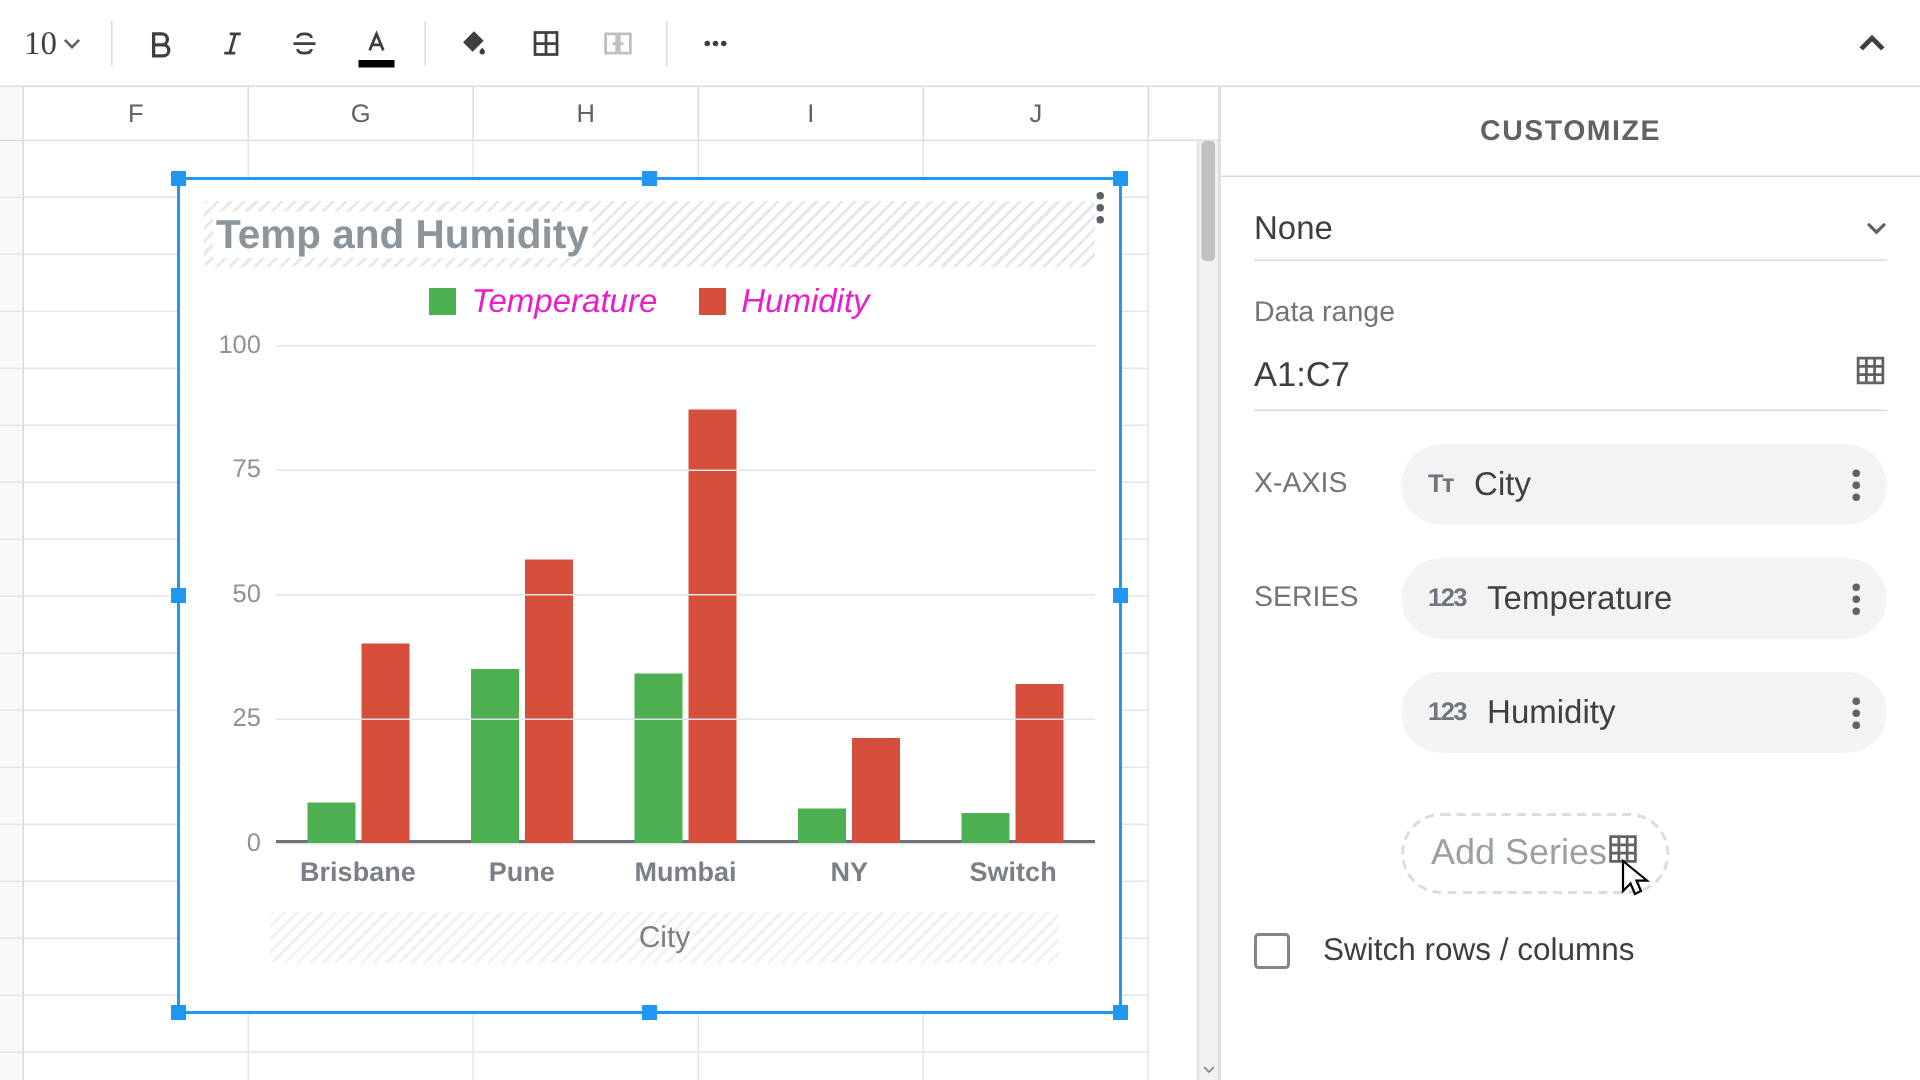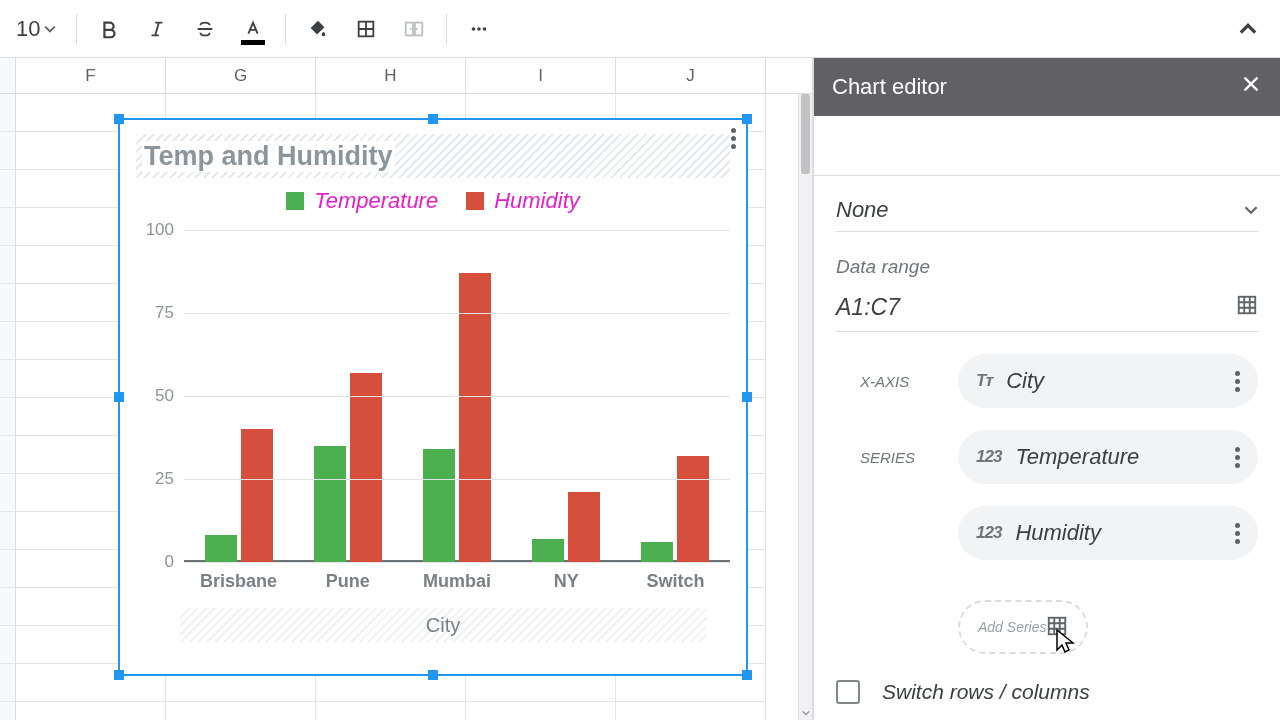--- a/index.html
+++ b/index.html
@@ -23,20 +23,21 @@
     color:#3c4043;
   }
   
   .toolbar {
     height:58px;
     border-bottom:1px solid var(--border-grey);
     display:flex; align-items:center;
     padding:0 6px;
     gap:4px;
     flex:0 0 auto;
+    font-family:Liberation Serif, serif;
   }
   .fontsize {
     display:flex; align-items:center; gap:4px;
     padding:4px 10px; border-radius:4px;
     color:#3c4043; font-size:22px;
   }
   .fontsize svg { color:#5f6368; }
   .sep { width:1px; height:30px; background:var(--border-grey); margin:0 6px;}
   .tb-btn {
     width:44px; height:44px;
@@ -203,52 +204,51 @@
     position:relative; cursor:pointer;
   }
   .tabs .tab.active { color:#3c4043; }
   .tabs .tab.active::after {
     content:""; position:absolute; left:0; right:0; bottom:-1px; height:4px; background:#1a73e8;
     width:50%; left:25%;
   }
   .panel-body {
     flex:1; overflow:auto;
     padding:12px 22px 0 22px;
-    font-style:italic;
   }
   .select {
     height:44px; border-bottom:1px solid var(--border-grey);
     display:flex; align-items:center; font-size:22px; color:#3c4043;
     cursor:pointer;
   }
   .select svg { margin-left:auto; color:#5f6368; }
   .section-label { color:#6f757a; font-size:19px; margin-top:24px; }
   .data-range {
     display:flex; align-items:center;
     border-bottom:1px solid var(--border-grey);
     height:48px; margin-top:6px; font-size:23px;
   }
   .data-range .icon-btn { margin-left:auto; cursor:pointer; color:#5f6368; }
   .axis-row {
     display:flex; align-items:center;
     margin-top:22px; gap:18px;
   }
-  .axis-row .lbl { width:80px; color:#6f757a; font-size:15px;margin-left:24px; }
+  .axis-row .lbl { width:80px; color:#6f757a; font-size:19px; }
   .chip {
     flex:1; height:54px; background:var(--chip-bg); border-radius:30px;
     display:flex; align-items:center; padding:0 18px;
     font-size:22px; color:#3c4043;
   }
   .chip .pre { font-size:17px; color:#6f757a; margin-right:14px; font-weight:600; letter-spacing:-1px; }
   .chip .dots { margin-left:auto; cursor:pointer; }
   .add-series {
     margin-top:18px;
     height:54px; border:2px dashed var(--border-grey); border-radius:30px;
     display:flex; align-items:center; padding:0 18px;
-    color:#9aa0a6; font-size:14px;
+    color:#9aa0a6; font-size:24px;
   }
   .add-series .grid-icon { margin-left:auto; color:#5f6368; cursor:pointer; position:relative; }
   .add-series .cursor { position:absolute; right:-10px; bottom:-16px; }
   .checks { margin-top:26px; display:flex; flex-direction:column; gap:18px; font-size:21px; }
   .chk { display:flex; align-items:center; gap:22px; cursor:pointer; }
   .box {
     width:24px; height:24px; border:2px solid #80868b; border-radius:3px;
     display:flex; align-items:center; justify-content:center;
   }
 
@@ -558,29 +558,22 @@
             <div>Mumbai</div>
             <div>NY</div>
             <div>Switch</div>
           </div>
       </div>
       <div class="xaxis-title"><span>City</span></div>
     </div>
   </div>
 
   <div class="panel">
-    <div class="panel-header">
-      <span>Chart editor</span>
-      <span class="close">
-        <svg width="22" height="22" viewBox="0 0 24 24">
-            <path d="M5 5l14 14M19 5L5 19" stroke="currentColor" stroke-width="2.5"></path>
-          </svg>
-      </span>
-    </div>
     <div class="tabs">
+      <div class="tab">CUSTOMIZE</div>
     </div>
 
     <div class="panel-body">
       <div class="select">
         <span>None</span>
         <svg width="14" height="14" viewBox="0 0 10 10">
             <path d="M1 3 L5 7 L9 3" fill="none" stroke="currentColor" stroke-width="1.5"></path>
           </svg>
       </div>
 

